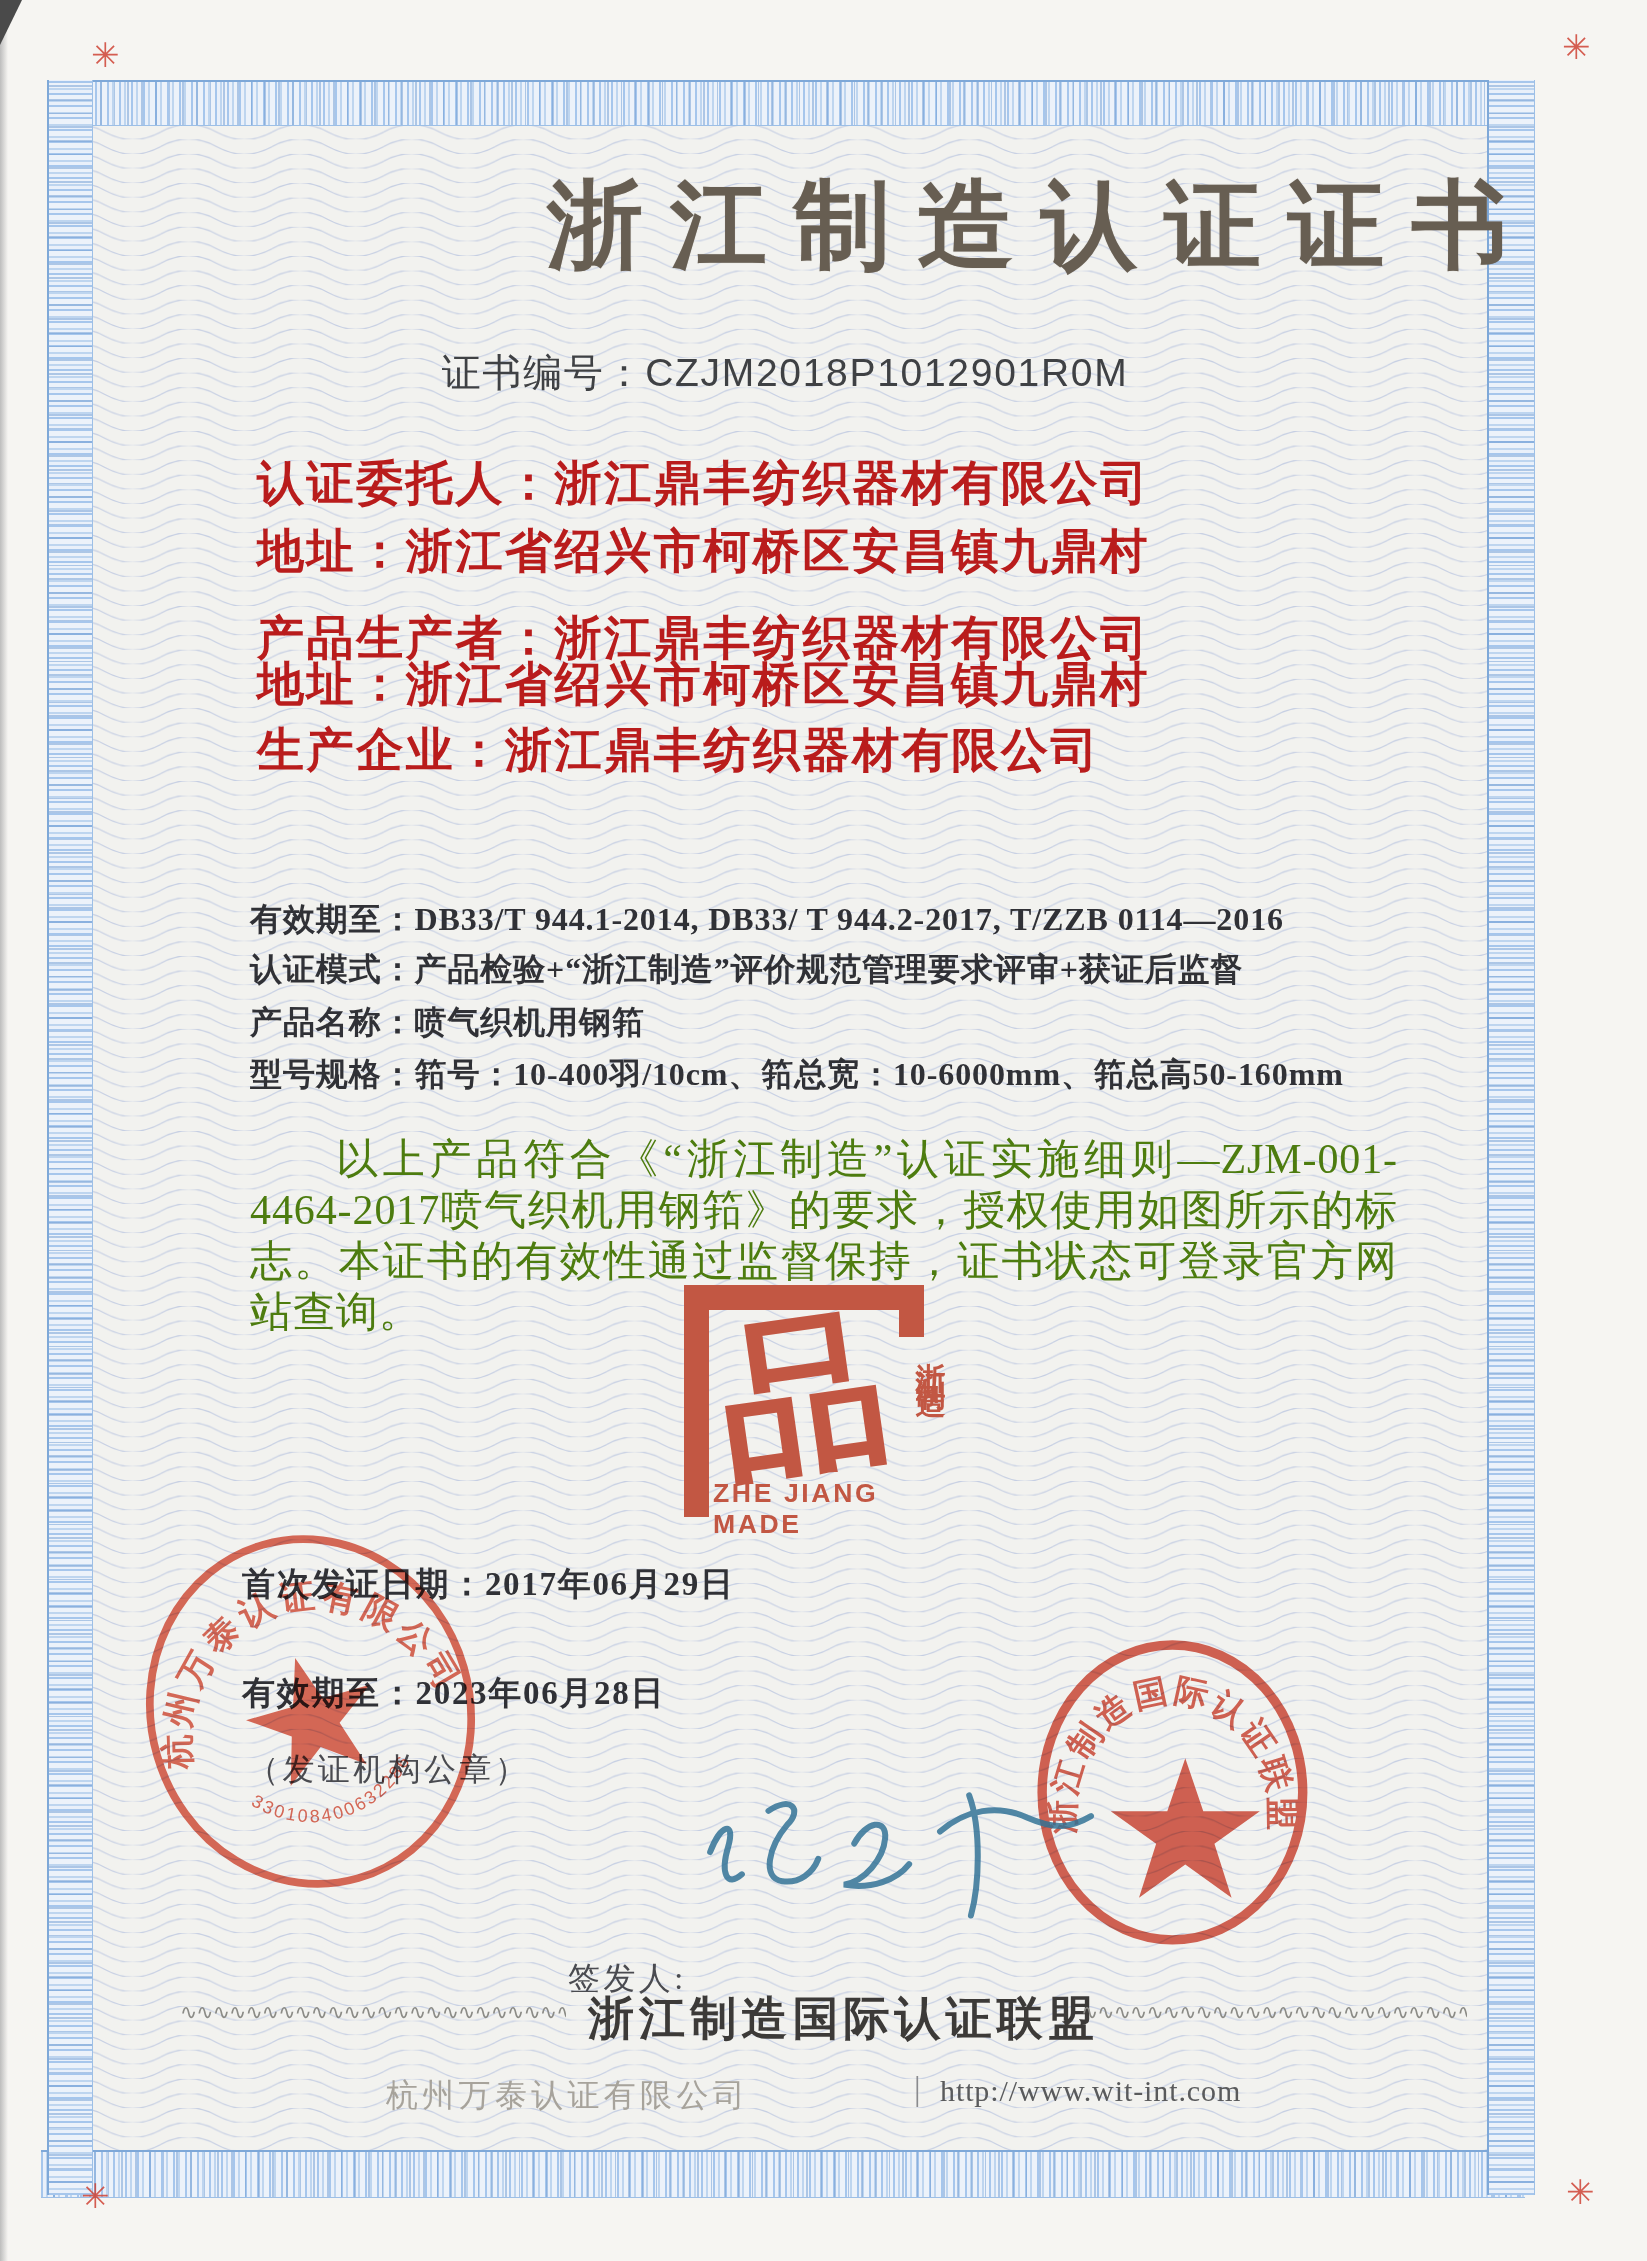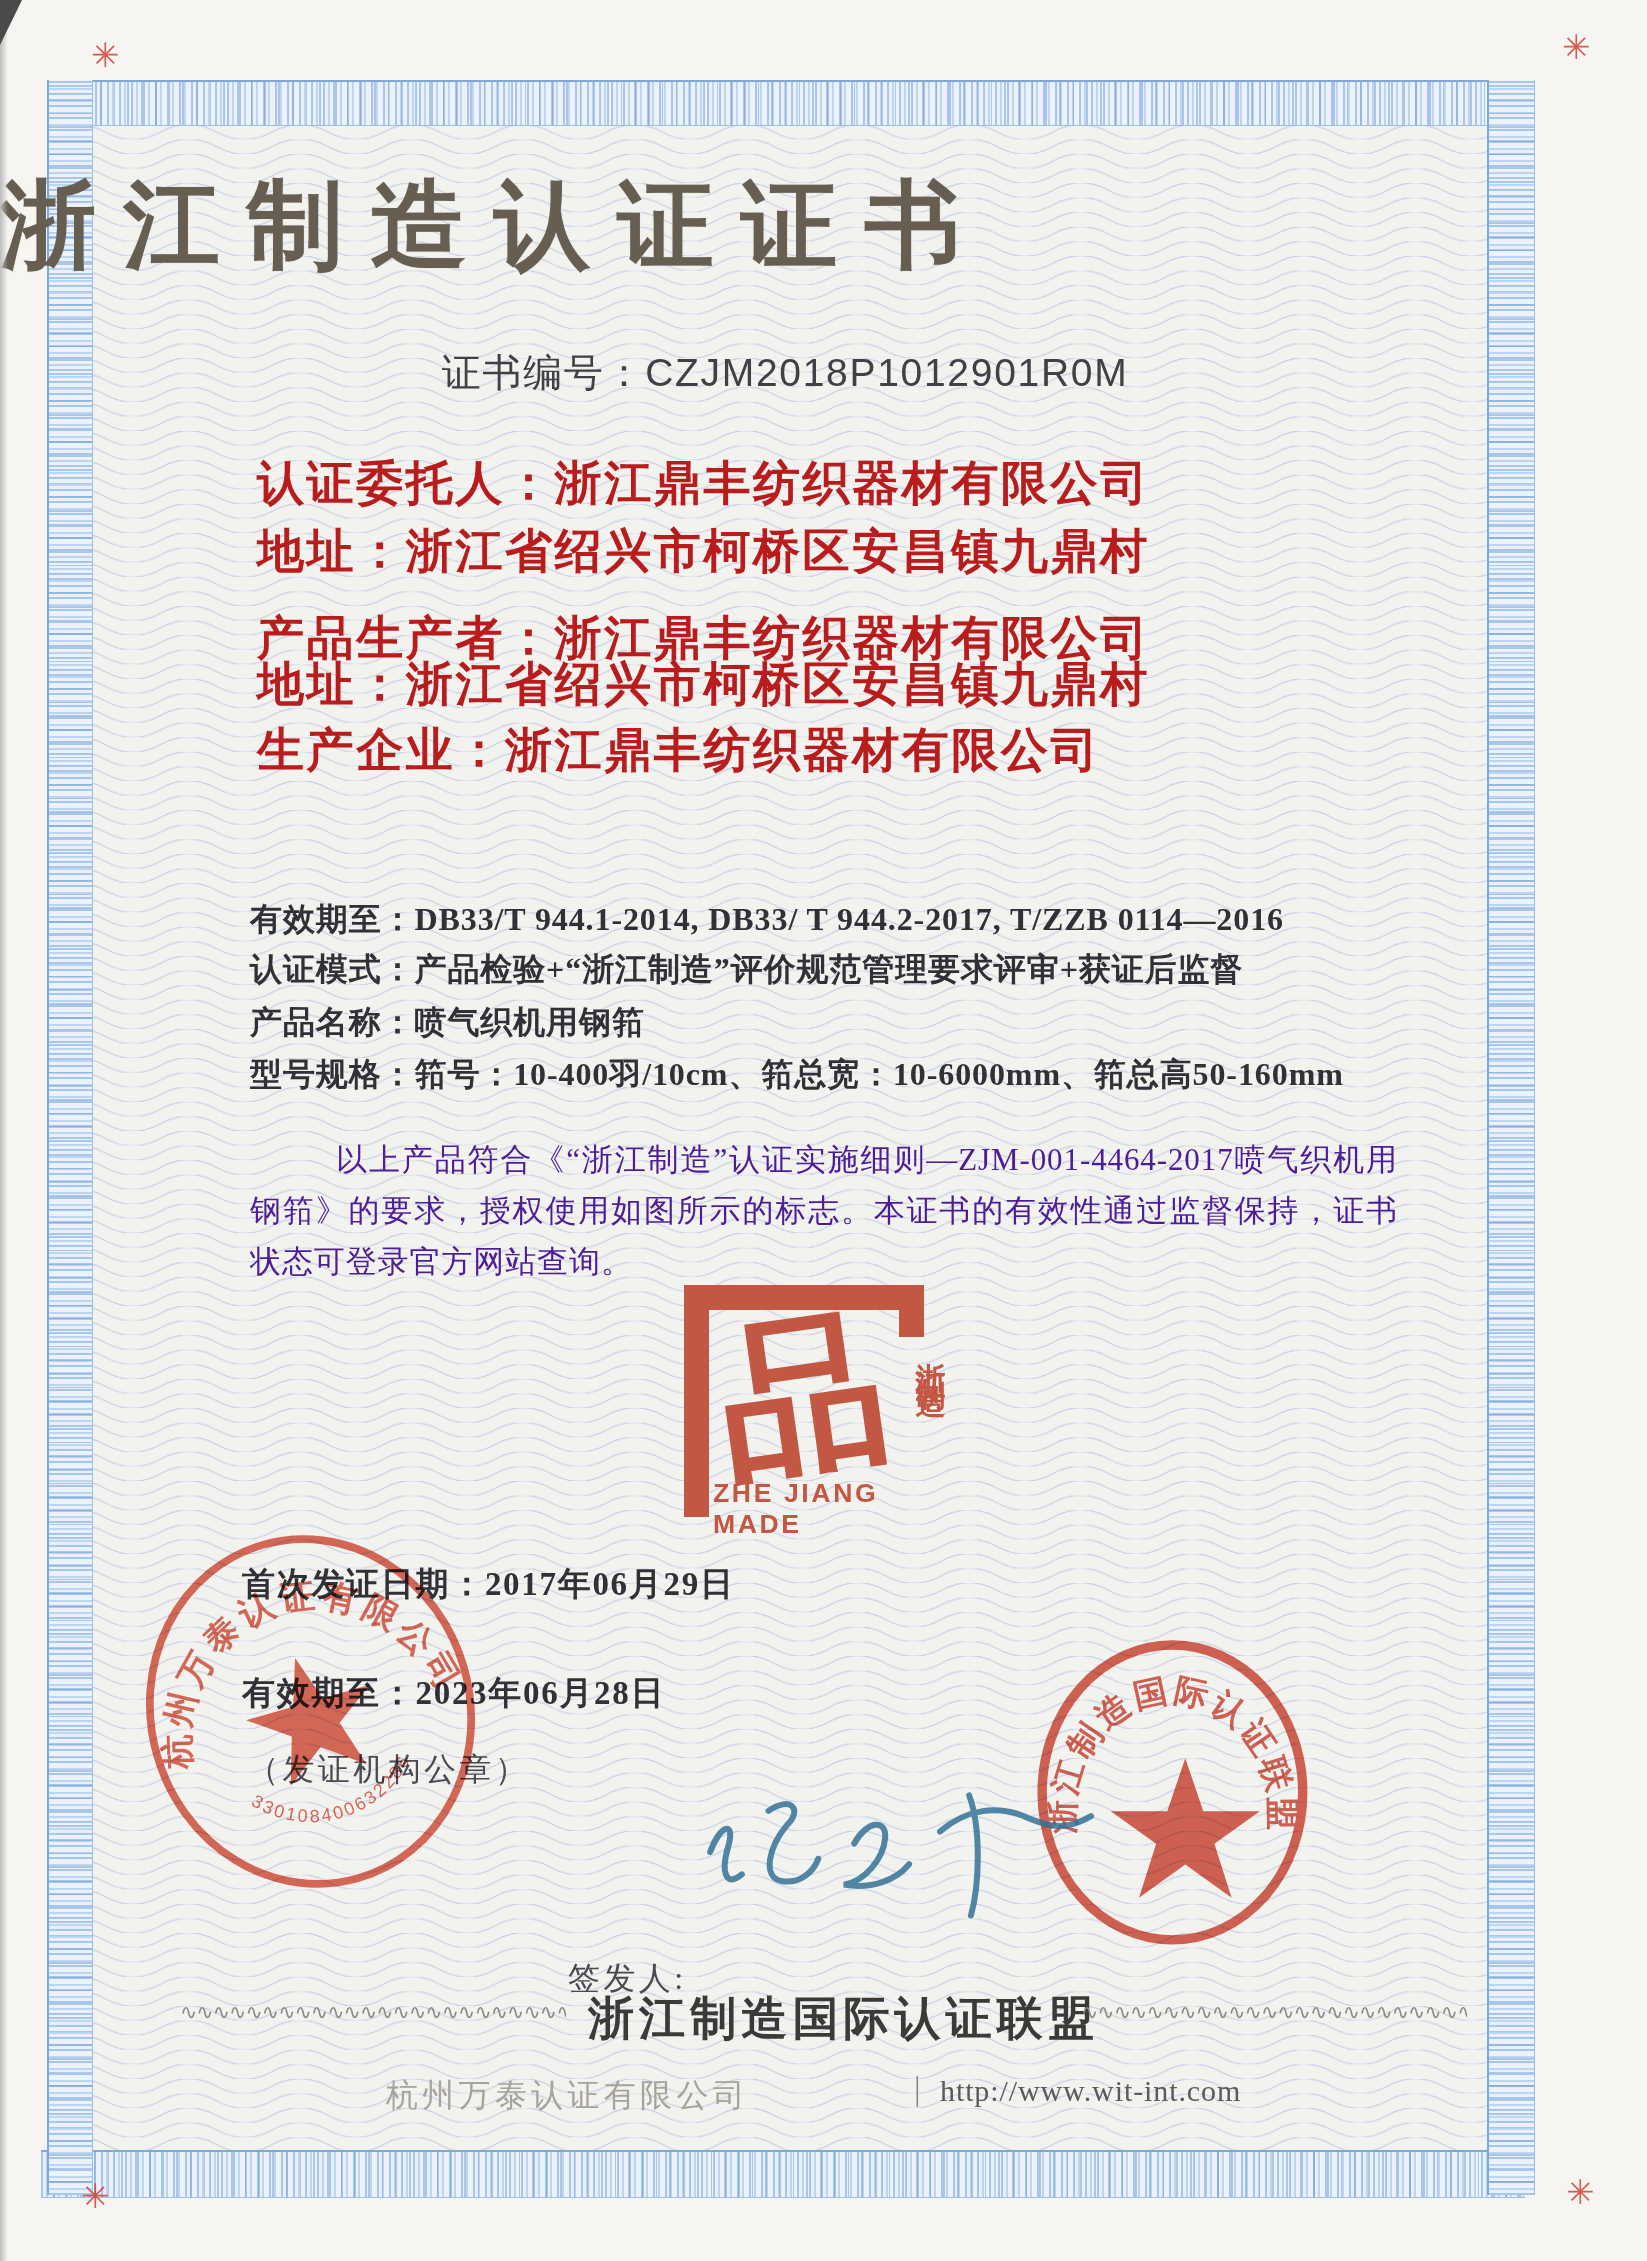--- a/index.html
+++ b/index.html
@@ -14,28 +14,28 @@
          repeating-linear-gradient(90deg, #a6c6ec 0 1.7px, #e9f0fa 1.7px 5.1px, #bed5ef 5.1px 6.9px, #ecf2fa 6.9px 12px);}
   .bor.v{background:
          repeating-linear-gradient(0deg, rgba(255,255,255,0) 0 12px, rgba(110,155,210,.50) 12px 13.7px),
          repeating-linear-gradient(0deg, #a6c6ec 0 1.7px, #e9f0fa 1.7px 5.1px, #bed5ef 5.1px 6.9px, #ecf2fa 6.9px 12px);}
   .bor.h{border-top:2.6px solid #7ea8d8;border-bottom:1.7px solid #9dbfe6;}
   .bor.v{border-left:2.6px solid #7ea8d8;border-right:1.7px solid #9dbfe6;}
   .corner-orn{position:absolute;z-index:3;color:#cf4335;font-family:"DejaVu Sans",sans-serif;
        font-size:34px;line-height:1;opacity:.85;}
   
   .row{position:absolute;white-space:nowrap;z-index:3;line-height:1;}
-  .title{left:0;right:112px;top:178px;text-align:left;font-size:96px;font-weight:bold;
+  .title{left:0;right:112px;top:178px;text-align:right;font-size:96px;font-weight:bold;
          letter-spacing:27.5px;color:#675e52;text-shadow:0 0 0.9px rgba(90,80,70,.4);}
   .certno{left:0;right:77px;top:353px;text-align:center;font-size:39px;color:#3f4144;
           font-family:"Liberation Sans",sans-serif;letter-spacing:1.7px;}
   .field{font-size:47px;font-weight:bold;color:#b91c1c;letter-spacing:2.6px;}
   .spec{font-size:32px;font-weight:bold;color:#303136;letter-spacing:0.9px;}
-  .statement{position:absolute;left:250px;top:1134px;width:1148px;z-index:3;font-size:31px;
-             line-height:51px;color:#4c1d95;text-align:justify;text-indent:86px;letter-spacing:0.9px;}
+  .statement{position:absolute;left:250px;top:1134px;width:1148px;z-index:3;font-size:42px;
+             line-height:51px;color:#4d7c0f;text-align:justify;text-indent:86px;letter-spacing:0.9px;}
   .datefield{font-size:33px;color:#303136;letter-spacing:1.7px;font-weight:bold;}
   .note{font-size:32px;color:#4a4b50;letter-spacing:3.4px;}
   
   .logo{position:absolute;left:679px;top:1283px;width:268px;height:254px;z-index:3;}
   .logo .bar{position:absolute;background:#c25743;}
   .logo .glyph{position:absolute;left:29px;top:15.4px;width:189px;height:197px;font-size:168px;
        line-height:197px;text-align:center;color:#c25743;font-weight:bold;transform:rotate(-8deg);}
   .logo .side{position:absolute;right:-3.4px;top:55px;writing-mode:vertical-rl;font-size:30px;
        font-weight:bold;color:#c25743;letter-spacing:8.6px;font-family:"Liberation Sans",sans-serif;}
   .logo .made{position:absolute;left:34px;bottom:-3.4px;width:230px;font-size:26.6px;

